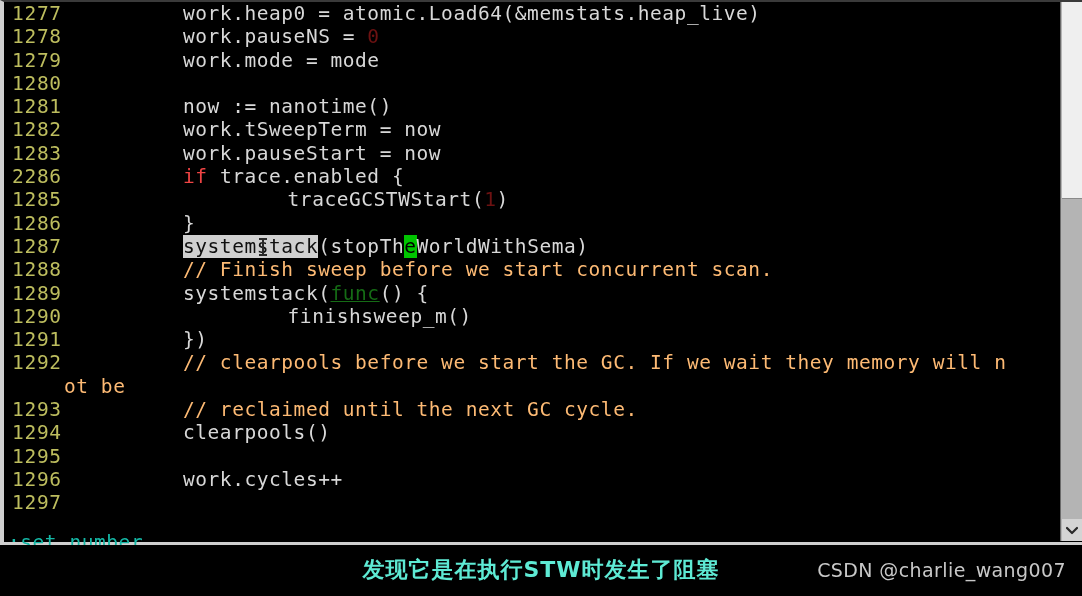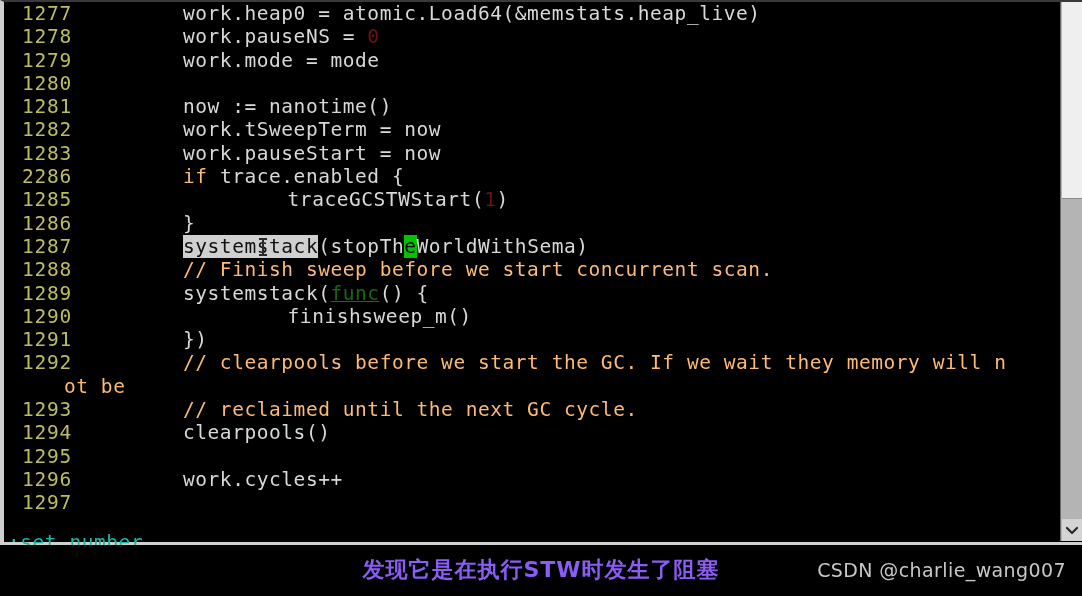--- a/index.html
+++ b/index.html
@@ -47,37 +47,36 @@
   }
 
   .lnum {
     position: absolute;
     left: 8px;
     top: 0;
     width: 70px;
     color: #bdbd5e;
     font-size: 19.5px;
     letter-spacing: 0.7px;
-    text-align: center;
   }
 
   .code {
     position: absolute;
     left: 179px;
     top: 0;
     color: #d8d8d8;
     font-size: 19.5px;
     letter-spacing: 0.55px;
     white-space: pre;
   }
 
   .code.cont { left: 60px; }
 
   
-  .kw      { color: #fdba74; text-align: right; }          
+  .kw      { color: #ef4444; text-align: right; }          
   .func-kw { color: #156b15; text-decoration: underline; }          
   .num     { color: #6e1212; }          
   .cmt     { color: #fdba74; }          
 
   
   .hl {
     background: #d0d0d0;
     color: #101010;
   }
   
@@ -165,21 +164,21 @@
   }
   #caption {
     position: absolute;
     left: 0;
     right: 0;
     top: 10px;
     text-align: center;
     font-family: "DejaVu Sans", "Liberation Sans", sans-serif;
     font-size: 22px;
     font-weight: bold;
-    color: #8b5cf6;
+    color: #5eead4;
     text-shadow: 0 0 3px #000, 1px 1px 2px #000, -1px 1px 2px #000;
     letter-spacing: 1px;
   }
   #watermark {
     position: absolute;
     right: 16px;
     top: 14px;
     font-family: "DejaVu Sans", "Liberation Sans", sans-serif;
     font-size: 19px;
     color: #c8c8c8;

